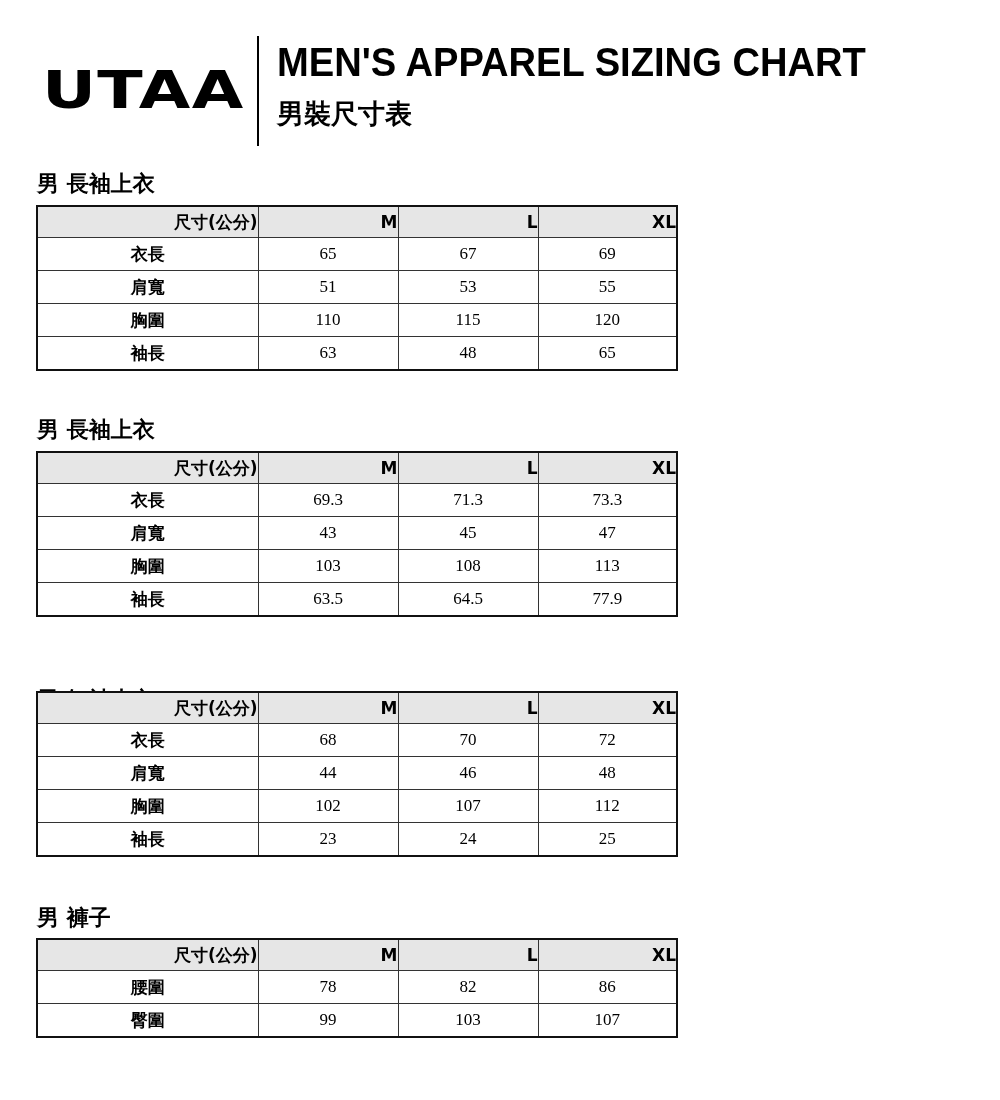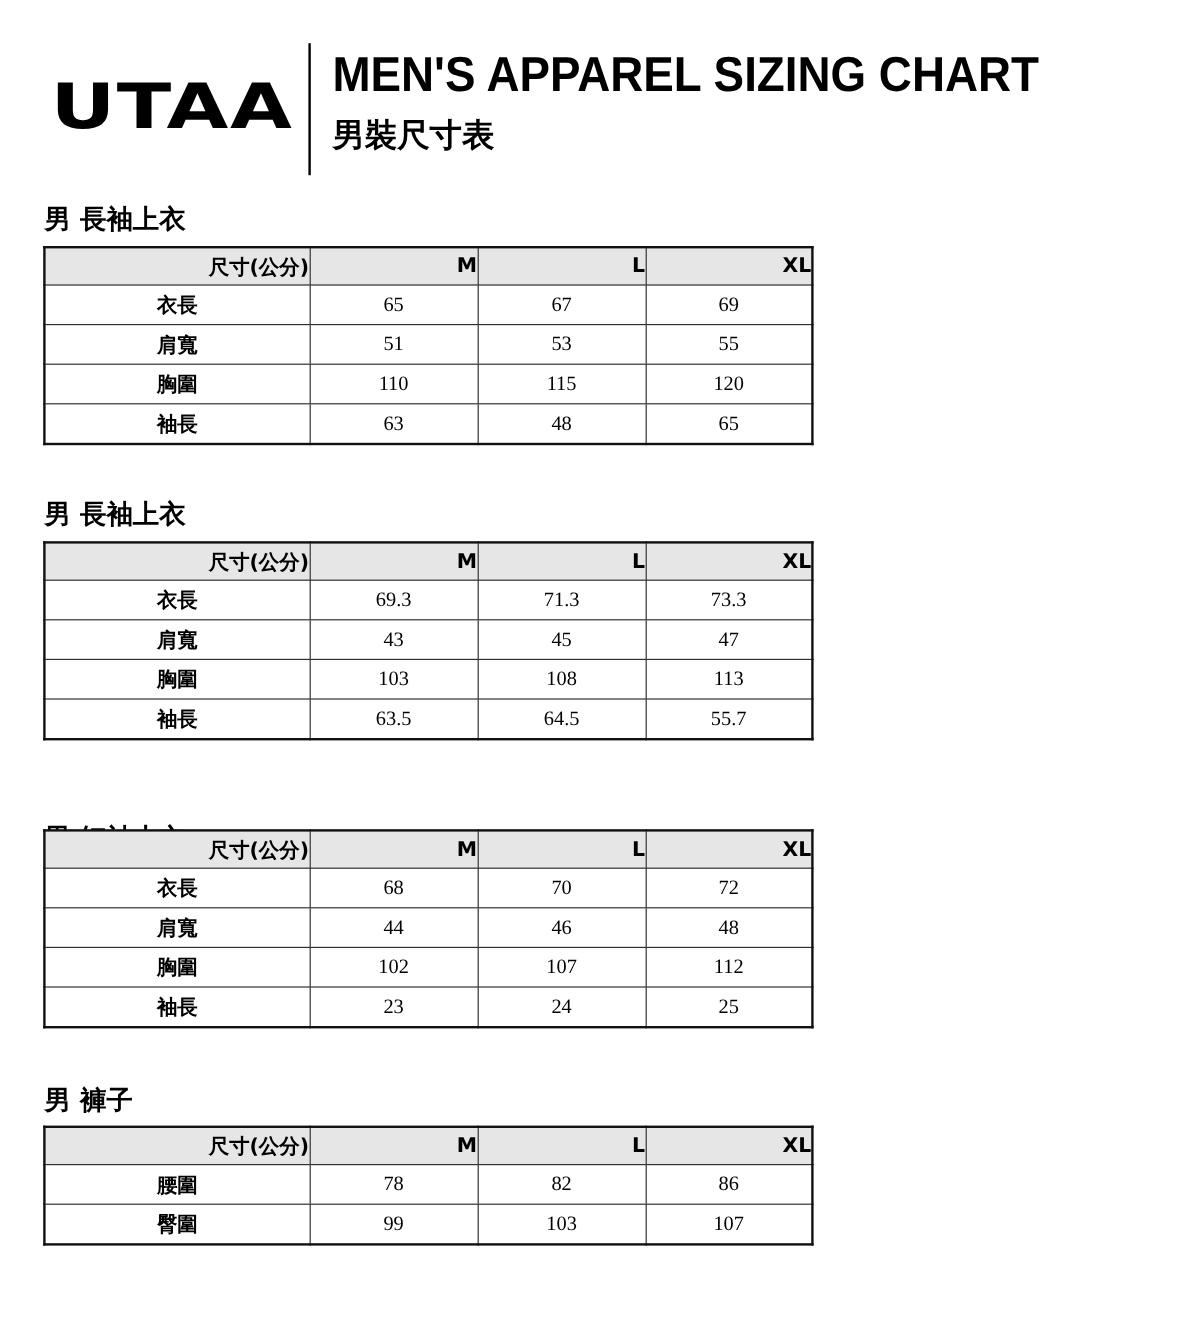--- a/index.html
+++ b/index.html
@@ -128,21 +128,21 @@
   <tr>
     <td class="label">胸圍</td>
     <td class="val">103</td>
     <td class="val">108</td>
     <td class="val">113</td>
   </tr>
   <tr>
     <td class="label">袖長</td>
     <td class="val">63.5</td>
     <td class="val">64.5</td>
-    <td class="val">55.7</td>
+    <td class="val">77.9</td>
   </tr>
 </tbody>
   </table>
 
 <div class="section-title" style="top:672px;margin-top:14px;">男 短袖上衣</div>
 <table class="size" style="top:691px;">
   <colgroup>
       <col class="c0">
       <col class="c1">
       <col class="c2">

